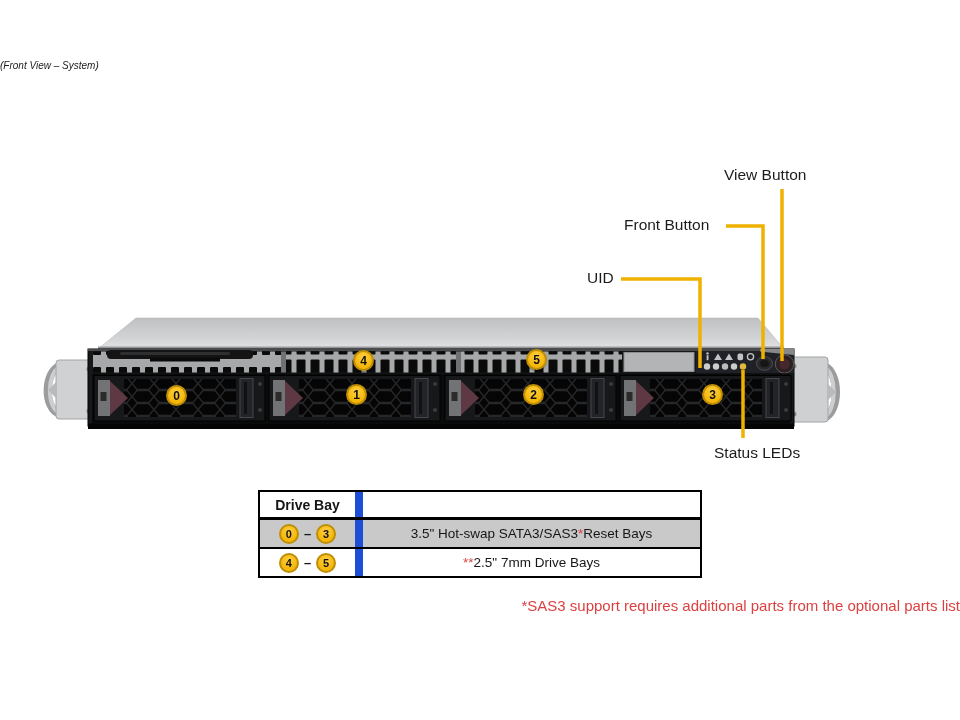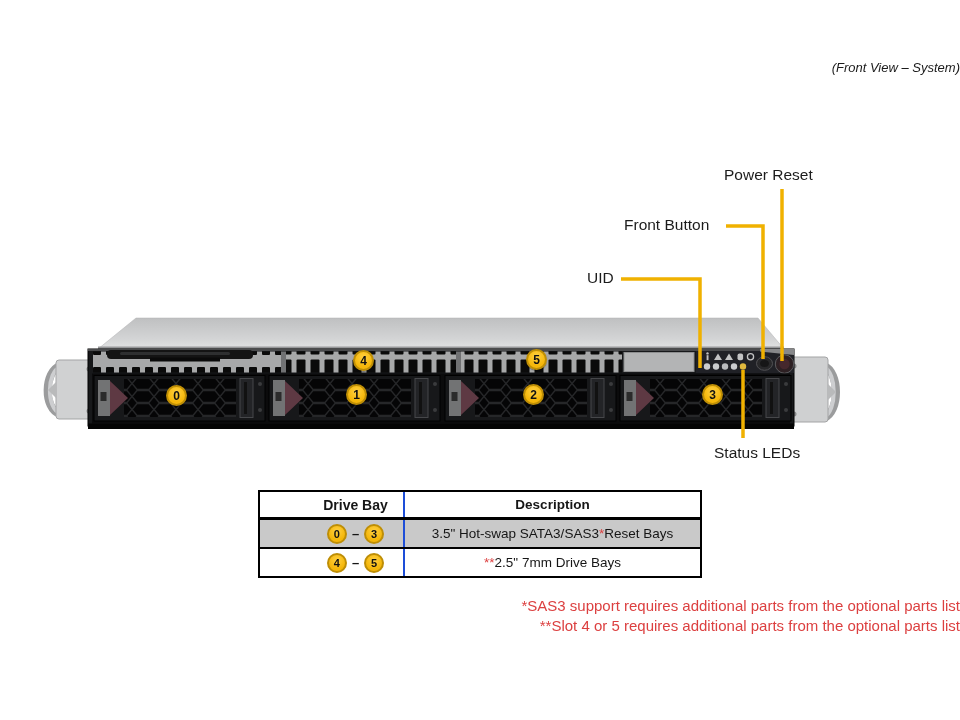--- a/index.html
+++ b/index.html
@@ -3,22 +3,22 @@
 <meta charset="utf-8">
 <style>
   html,body { margin:0; padding:0; background:#ffffff; }
   .page {
     position:relative; width:960px; height:720px; background:#ffffff;
     font-family:"Liberation Sans", sans-serif; overflow:hidden;
     --callout-yellow:#F0B100; --badge-fill:#F5B70A; --badge-ring:#BE8E06;
     --footnote-red:#DC4040; --table-row-gray:#C9C9C9;
   }
   .title {
-    position:absolute; left:0; top:60px; width:100%; text-align:right;
-    font-style:italic; font-size:13px; color:#1b1b1b;
+    position:absolute; left:0; top:60px; width:100%; text-align:left;
+    font-style:italic; font-size:10px; color:#1b1b1b;
   }
   .label { position:absolute; font-size:15.5px; color:#1c1c1c; white-space:nowrap; }
   .label-power  { left:724px; top:166px; }
   .label-reset  { left:624px; top:216px; }
   .label-uid    { left:587px; top:269px; }
   .label-status { left:698px; top:444px;margin-left:16px; }
 
   .scene { position:absolute; left:0; top:0; }
   .callout-line { stroke:var(--callout-yellow); stroke-width:3.5; fill:none; }
 
@@ -38,21 +38,21 @@
   .badge-5 { left:526px; top:349px; }
 
   .dtable {
     position:absolute; left:258px; top:490px; width:444px;
     border:2px solid #000; box-sizing:border-box; background:#fff; color:#161616;
   }
   .dt-row { display:flex; align-items:stretch; }
   .dt-head { height:25px; border-bottom:3px solid #000; font-weight:bold; font-size:14px; }
   .dt-r1 { height:27px; background:var(--table-row-gray); border-bottom:2px solid #000; }
   .dt-r2 { height:27px; background:#ffffff; }
-  .dt-c1 { width:95px; border-right:2px solid #1d4ed8; display:flex; align-items:center; justify-content:center;padding-left:48px; }
+  .dt-c1 { width:95px; border-right:8px solid #1d4ed8; display:flex; align-items:center; justify-content:center; }
   .dt-c2 { flex:1; display:flex; align-items:center; justify-content:center; font-size:13.5px; }
   .tbadge {
     width:20px; height:20px; box-sizing:border-box; border-radius:50%;
     border:2px solid var(--badge-ring);
     background:radial-gradient(circle at 50% 32%, #ffd042, var(--badge-fill) 65%);
     color:#111; font-weight:bold; font-size:11px;
     display:inline-flex; align-items:center; justify-content:center;
   }
   .tdash { font-weight:bold; margin:0 5px; font-size:13px; }
   .red { color:var(--footnote-red); }
@@ -213,36 +213,35 @@
 
       <rect x="88" y="423.5" width="706" height="5.5" fill="#040404"></rect>
     </g>
 
     <path class="callout-line" d="M782,189 L782,361"></path>
     <path class="callout-line" d="M726,226 L763,226 L763,359"></path>
     <path class="callout-line" d="M621,279 L700,279 L700,368"></path>
     <path class="callout-line" d="M743,370 L743,438"></path>
   </svg>
 
-  <div class="label label-power">Power Reset</div>
+  <div class="label label-power">View Button</div>
   <div class="label label-reset">Front Button</div>
   <div class="label label-uid">UID</div>
   <div class="label label-status">Status LEDs</div>
 
   <div class="badge badge-0">0</div>
   <div class="badge badge-1">1</div>
   <div class="badge badge-2">2</div>
   <div class="badge badge-3">3</div>
   <div class="badge badge-4">4</div>
   <div class="badge badge-5">5</div>
 
   <div class="dtable">
     <div class="dt-row dt-head">
       <div class="dt-c1">Drive Bay</div>
-      <div class="dt-c2">Description</div>
     </div>
     <div class="dt-row dt-r1">
       <div class="dt-c1">
         <span class="tbadge">0</span>
         <span class="tdash">–</span>
         <span class="tbadge">3</span>
       </div>
       <div class="dt-c2">
         <span>3.5" Hot-swap SATA3/SAS3</span>
           <span class="red">*</span>
@@ -257,16 +256,15 @@
       </div>
       <div class="dt-c2">
         <span class="red">**</span>
           <span>2.5" 7mm Drive Bays</span>
       </div>
     </div>
   </div>
 
   <div class="footnotes">
     <div>*SAS3 support requires additional parts from the optional parts list</div>
-    <div>**Slot 4 or 5 requires additional parts from the optional parts list</div>
   </div>
 
 </div>
 
 </body></html>

